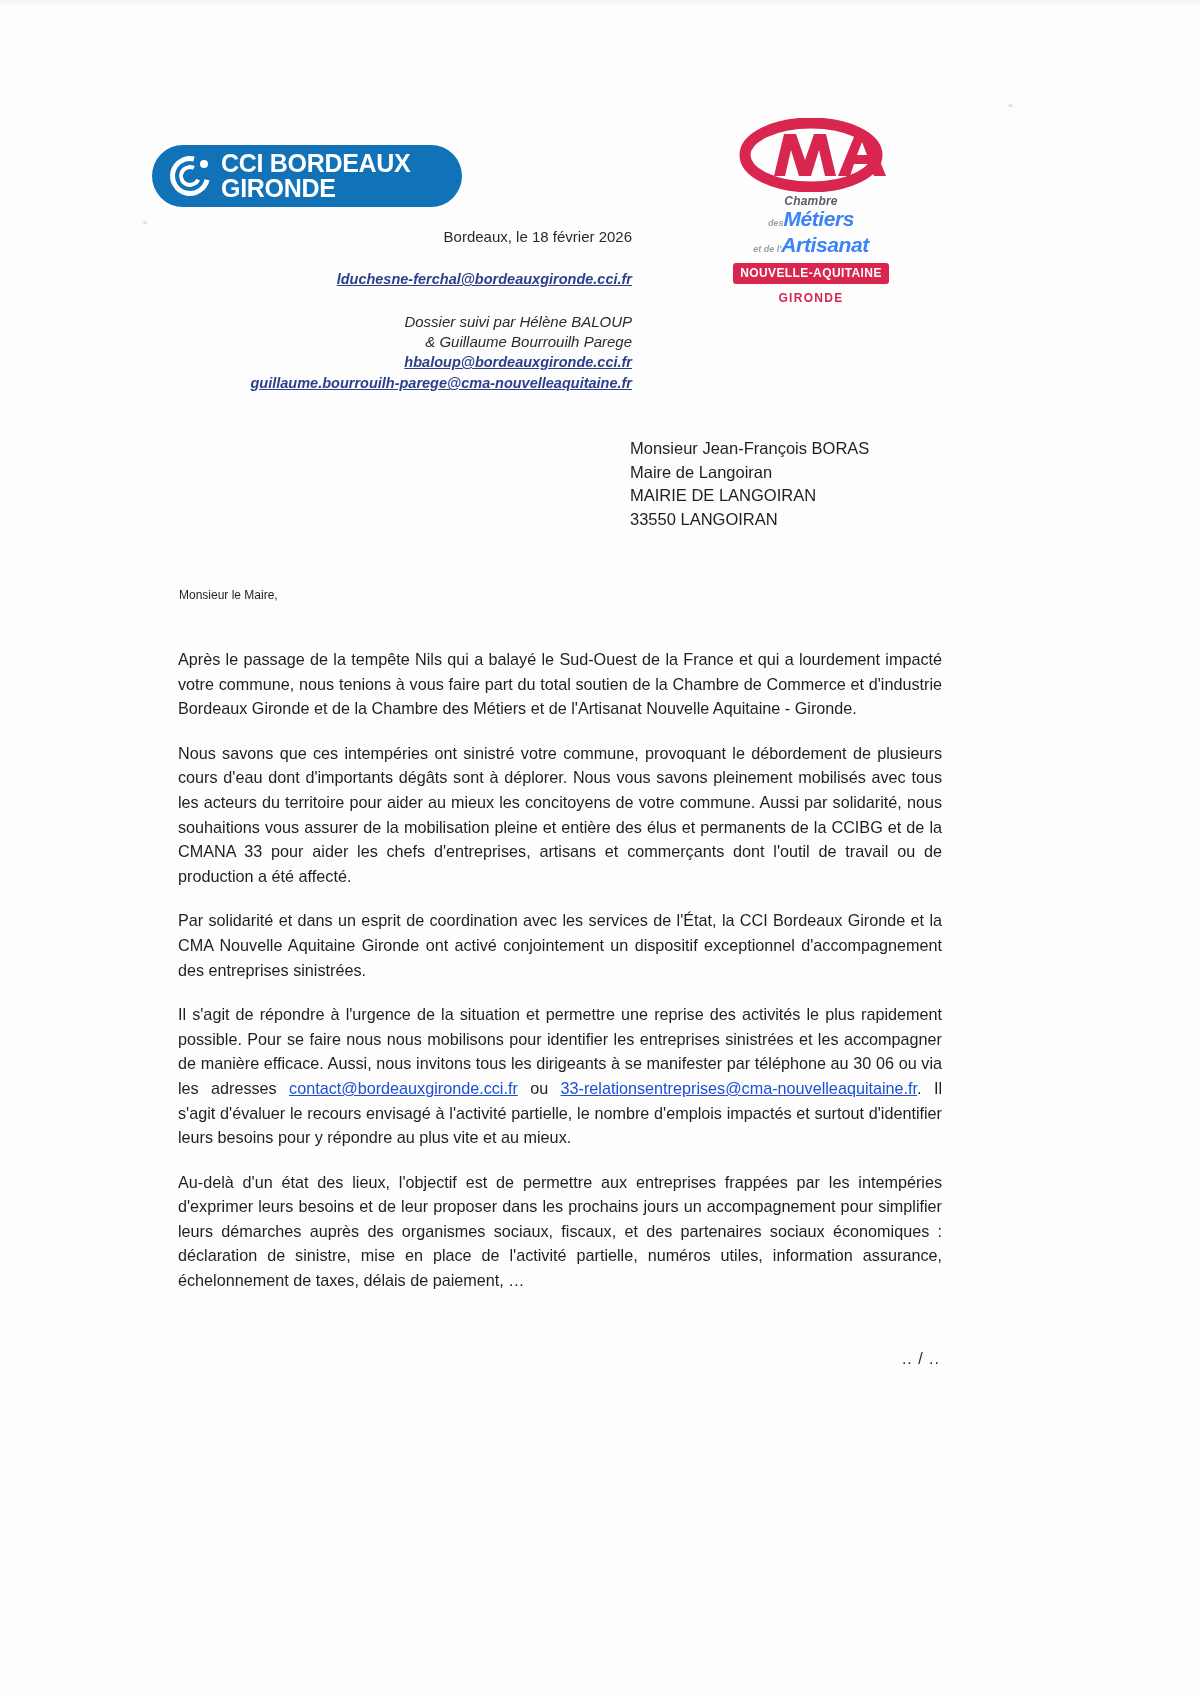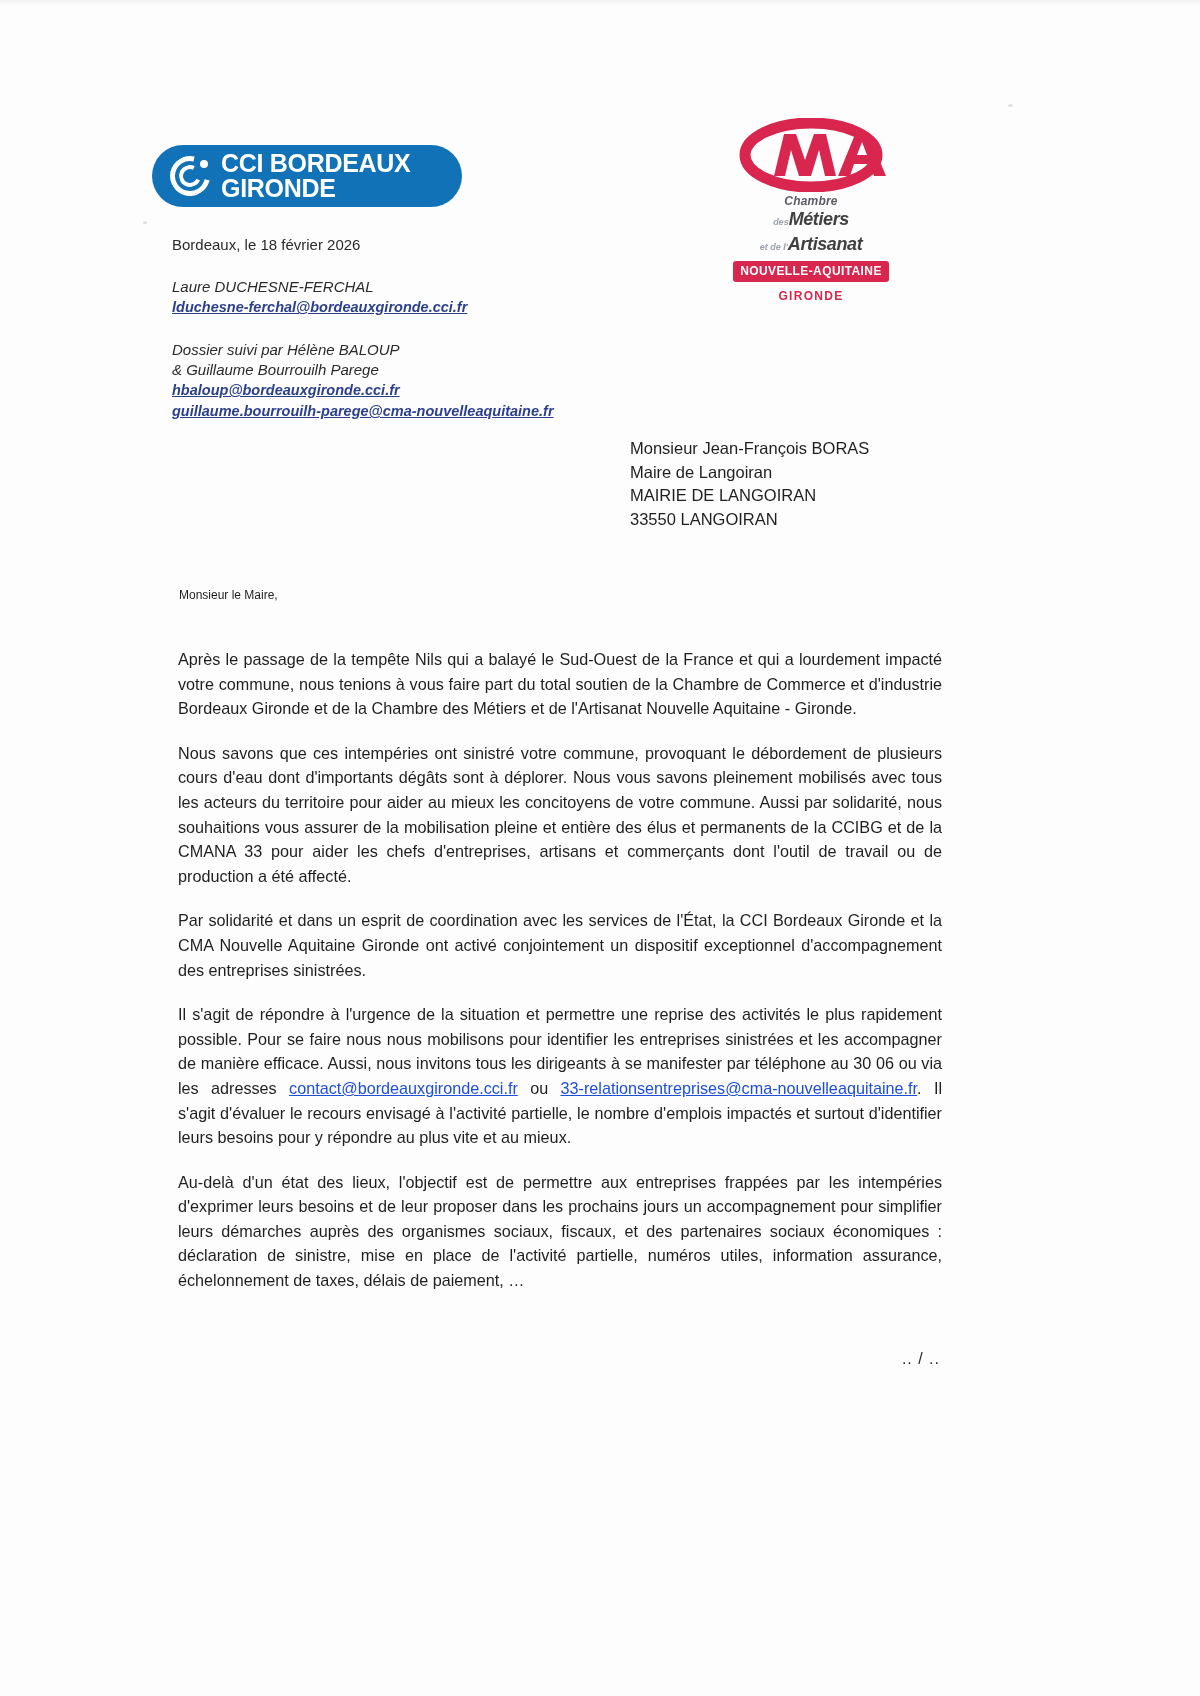--- a/index.html
+++ b/index.html
@@ -124,22 +124,22 @@
     font-family: "Liberation Sans", sans-serif;
     font-style: italic;
     font-weight: bold;
     font-size: 9px;
     color: #9aa0a8;
   }
   .cma-big {
     font-family: "Liberation Sans", sans-serif;
     font-style: italic;
     font-weight: bold;
-    font-size: 18px;
-    color: #404040;
+    font-size: 21px;
+    color: #3b82f6;
     letter-spacing: -0.4px;
   }
   .cma-band {
     margin: 3px auto 2px auto;
     background: #d8264e;
     color: #ffffff;
     font-family: "Liberation Sans", sans-serif;
     font-weight: bold;
     font-size: 12px;
     letter-spacing: .4px;
@@ -153,22 +153,23 @@
     font-weight: bold;
     font-size: 12px;
     color: #d8264e;
     letter-spacing: 1.3px;
   }
 
   
   .sender {
     position: absolute;
     left: 172px;
-    top: 236px;
+    top: 228px;
     width: 460px;
+    text-align: right;
   }
   .date-line {
     font-family: "Liberation Sans", sans-serif;
     font-size: 15px;
     color: #2a2a2a;
     margin-bottom: 24px;
   }
   .sender-group { margin-bottom: 22px; }
   .sender-name {
     font-family: "Liberation Sans", sans-serif;
@@ -280,21 +281,20 @@
       <span class="cma-big">Artisanat</span>
     </div>
     <div class="cma-band">NOUVELLE-AQUITAINE</div>
     <div class="cma-gironde">GIRONDE</div>
   </div>
 
   <div class="sender">
     <div class="date-line">Bordeaux, le 18 février 2026</div>
 
     <div class="sender-group">
-      <div class="sender-name">Laure DUCHESNE-FERCHAL</div>
       <a class="sender-mail" href="#">lduchesne-ferchal@bordeauxgironde.cci.fr</a>
     </div>
 
     <div class="sender-group">
       <div class="sender-name">Dossier suivi par Hélène BALOUP</div>
       <div class="sender-name">&amp; Guillaume Bourrouilh Parege</div>
       <a class="sender-mail" href="#">hbaloup@bordeauxgironde.cci.fr</a>
       <a class="sender-mail" href="#">guillaume.bourrouilh-parege@cma-nouvelleaquitaine.fr</a>
     </div>
   </div>

